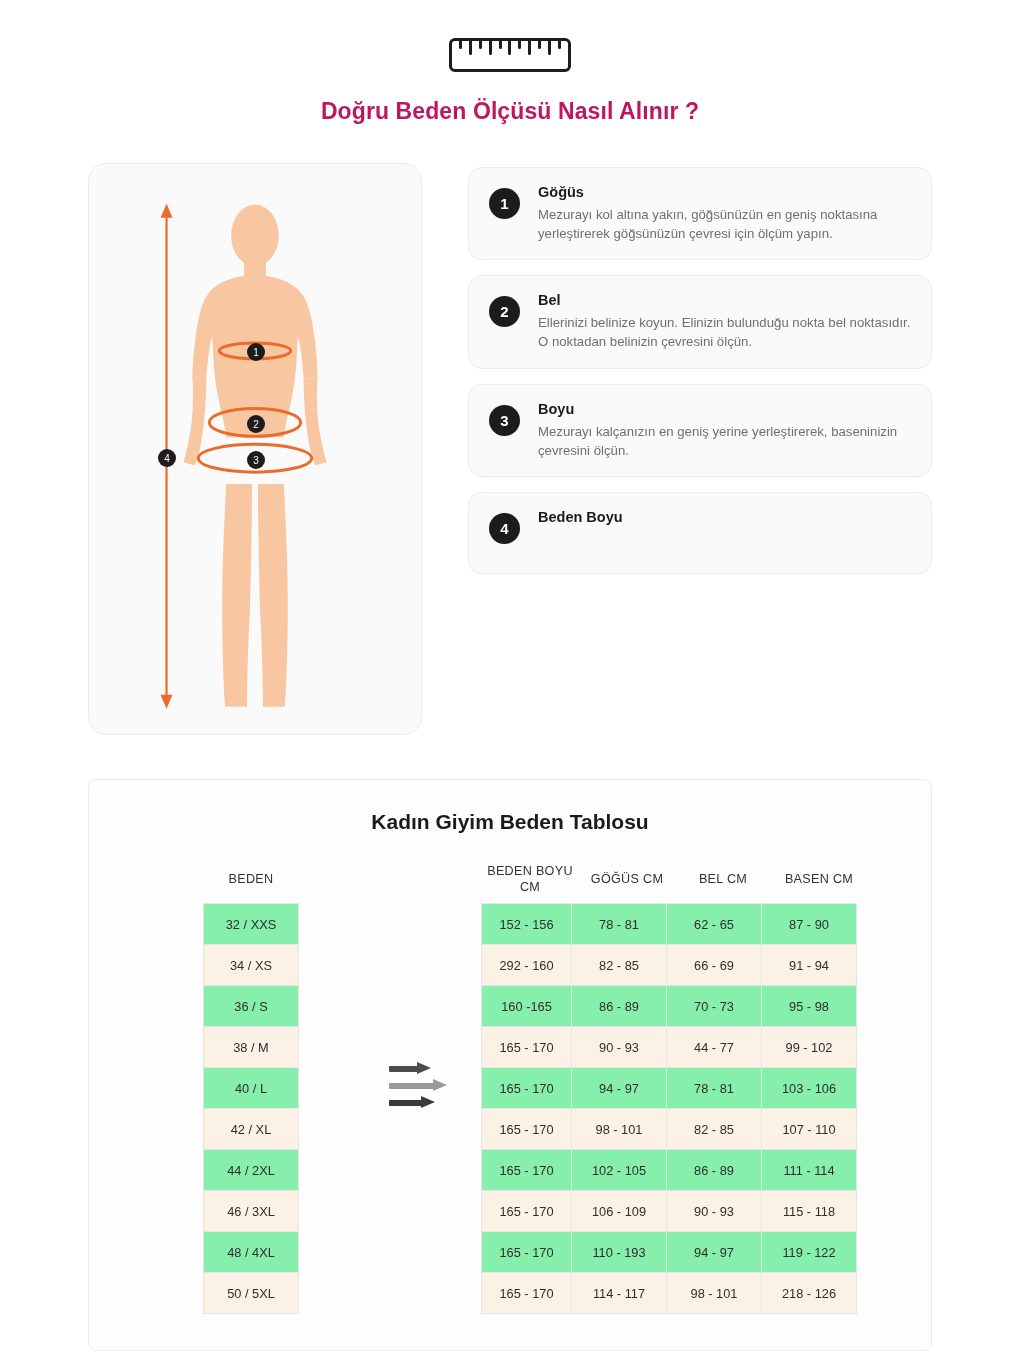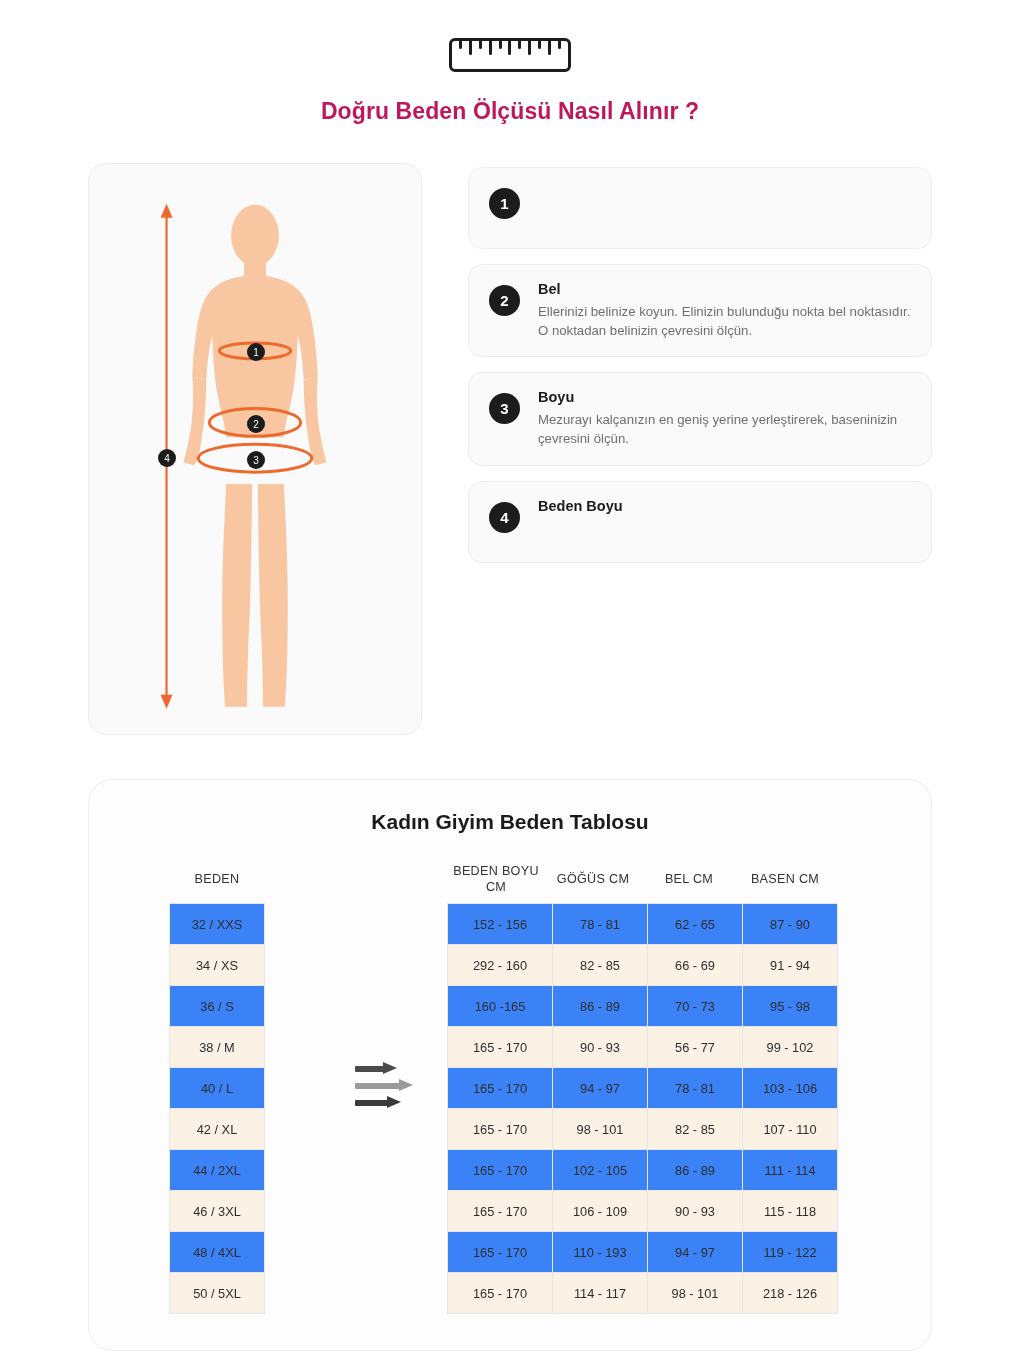--- a/index.html
+++ b/index.html
@@ -127,34 +127,35 @@
     font-size: 10px;
     display: flex; align-items: center; justify-content: center;
     font-family: "Liberation Sans", sans-serif;
   }
 
   
   .table-card {
     margin: 44px 88px 0 88px;
     background: #fdfdfd;
     border: 1px solid #ececec;
-    border-radius: 24px;
+    border-radius: 8px;
     padding: 26px 30px 36px 30px;
     position: relative;
   }
   h2.table-title {
     text-align: center;
     font-size: 21px;
     font-weight: bold;
     color: #1b1b1b;
     margin: 4px 0 22px 0;
   }
 
   .table-grid {
     display: flex;
+    justify-content: center;
     gap: 11px;
     align-items: flex-start;
   }
   .col-left { width: 196px; flex: 0 0 auto; }
   .arrow-col {
     width: 110px;
     flex: 0 0 auto;
     display: flex;
     align-items: center;
     justify-content: center;
@@ -175,28 +176,28 @@
   }
   .cell {
     height: 42px;
     display: flex;
     align-items: center;
     justify-content: center;
     font-size: 12.8px;
     color: #2e2e2e;
     border: 1px solid #e6e6e6;
     margin-top: -1px;
-    background: #3b82f6;
+    background: #86efac;
   }
   .cell.alt { background: #fbf1e4; }
   .size-cell { width: 96px; margin-left: 50px; }
   .rows-right { display: flex; }
   .r-col { display: flex; flex-direction: column; }
   .r-col .cell { width: 96px; margin-right: -1px; }
-  .r-col.wide .cell { width: 106px; }
+  .r-col.wide .cell { width: 91px; }
 
   .arrows {
     display: flex;
     flex-direction: column;
     gap: 7px;
     align-items: flex-start;
     margin-left: 10px;
   }
   .arrow {
     display: block;
@@ -297,20 +298,24 @@
     <div class="circle-num" style="left:158px; top:179px;">1</div>
     <div class="circle-num" style="left:158px; top:251px;">2</div>
     <div class="circle-num" style="left:158px; top:287px;">3</div>
     <div class="circle-num" style="left:69px; top:285px;">4</div>
   </div>
 
   <div class="steps">
 
     <div class="step-card">
       <div class="step-badge">1</div>
+      <div class="step-text">
+        <div class="step-title">Göğüs</div>
+        <div class="step-desc">Mezurayı kol altına yakın, göğsünüzün en geniş noktasına yerleştirerek göğsünüzün çevresi için ölçüm yapın.</div>
+      </div>
     </div>
 
     <div class="step-card">
       <div class="step-badge">2</div>
       <div class="step-text">
         <div class="step-title">Bel</div>
         <div class="step-desc">Ellerinizi belinize koyun. Elinizin bulunduğu nokta bel noktasıdır. O noktadan belinizin çevresini ölçün.</div>
       </div>
     </div>
 
@@ -397,21 +402,21 @@
           <div class="cell alt">98 - 101</div>
           <div class="cell">102 - 105</div>
           <div class="cell alt">106 - 109</div>
           <div class="cell">110 - 193</div>
           <div class="cell alt">114 - 117</div>
         </div>
         <div class="r-col">
           <div class="cell">62 - 65</div>
           <div class="cell alt">66 - 69</div>
           <div class="cell">70 - 73</div>
-          <div class="cell alt">56 - 77</div>
+          <div class="cell alt">44 - 77</div>
           <div class="cell">78 - 81</div>
           <div class="cell alt">82 - 85</div>
           <div class="cell">86 - 89</div>
           <div class="cell alt">90 - 93</div>
           <div class="cell">94 - 97</div>
           <div class="cell alt">98 - 101</div>
         </div>
         <div class="r-col">
           <div class="cell">87 - 90</div>
           <div class="cell alt">91 - 94</div>

